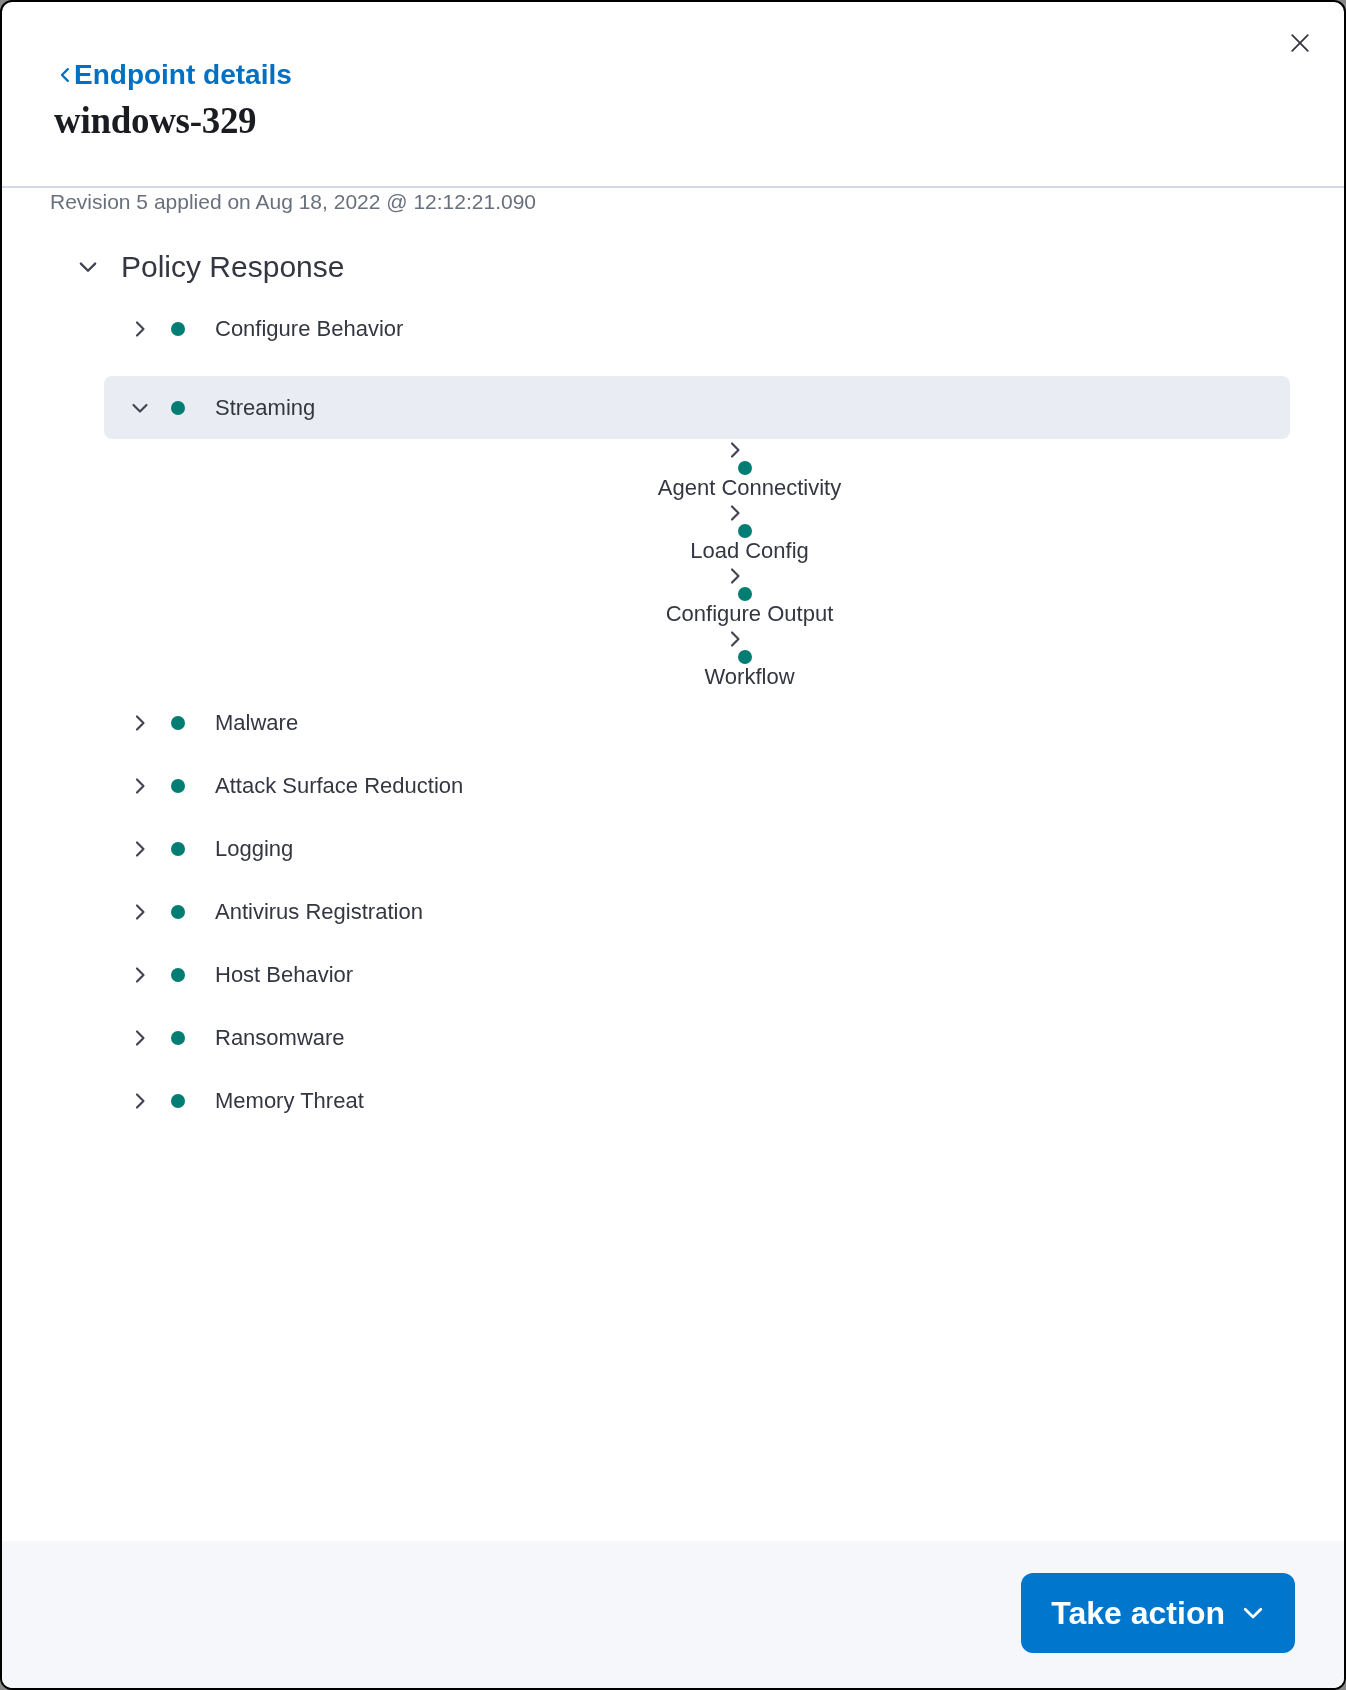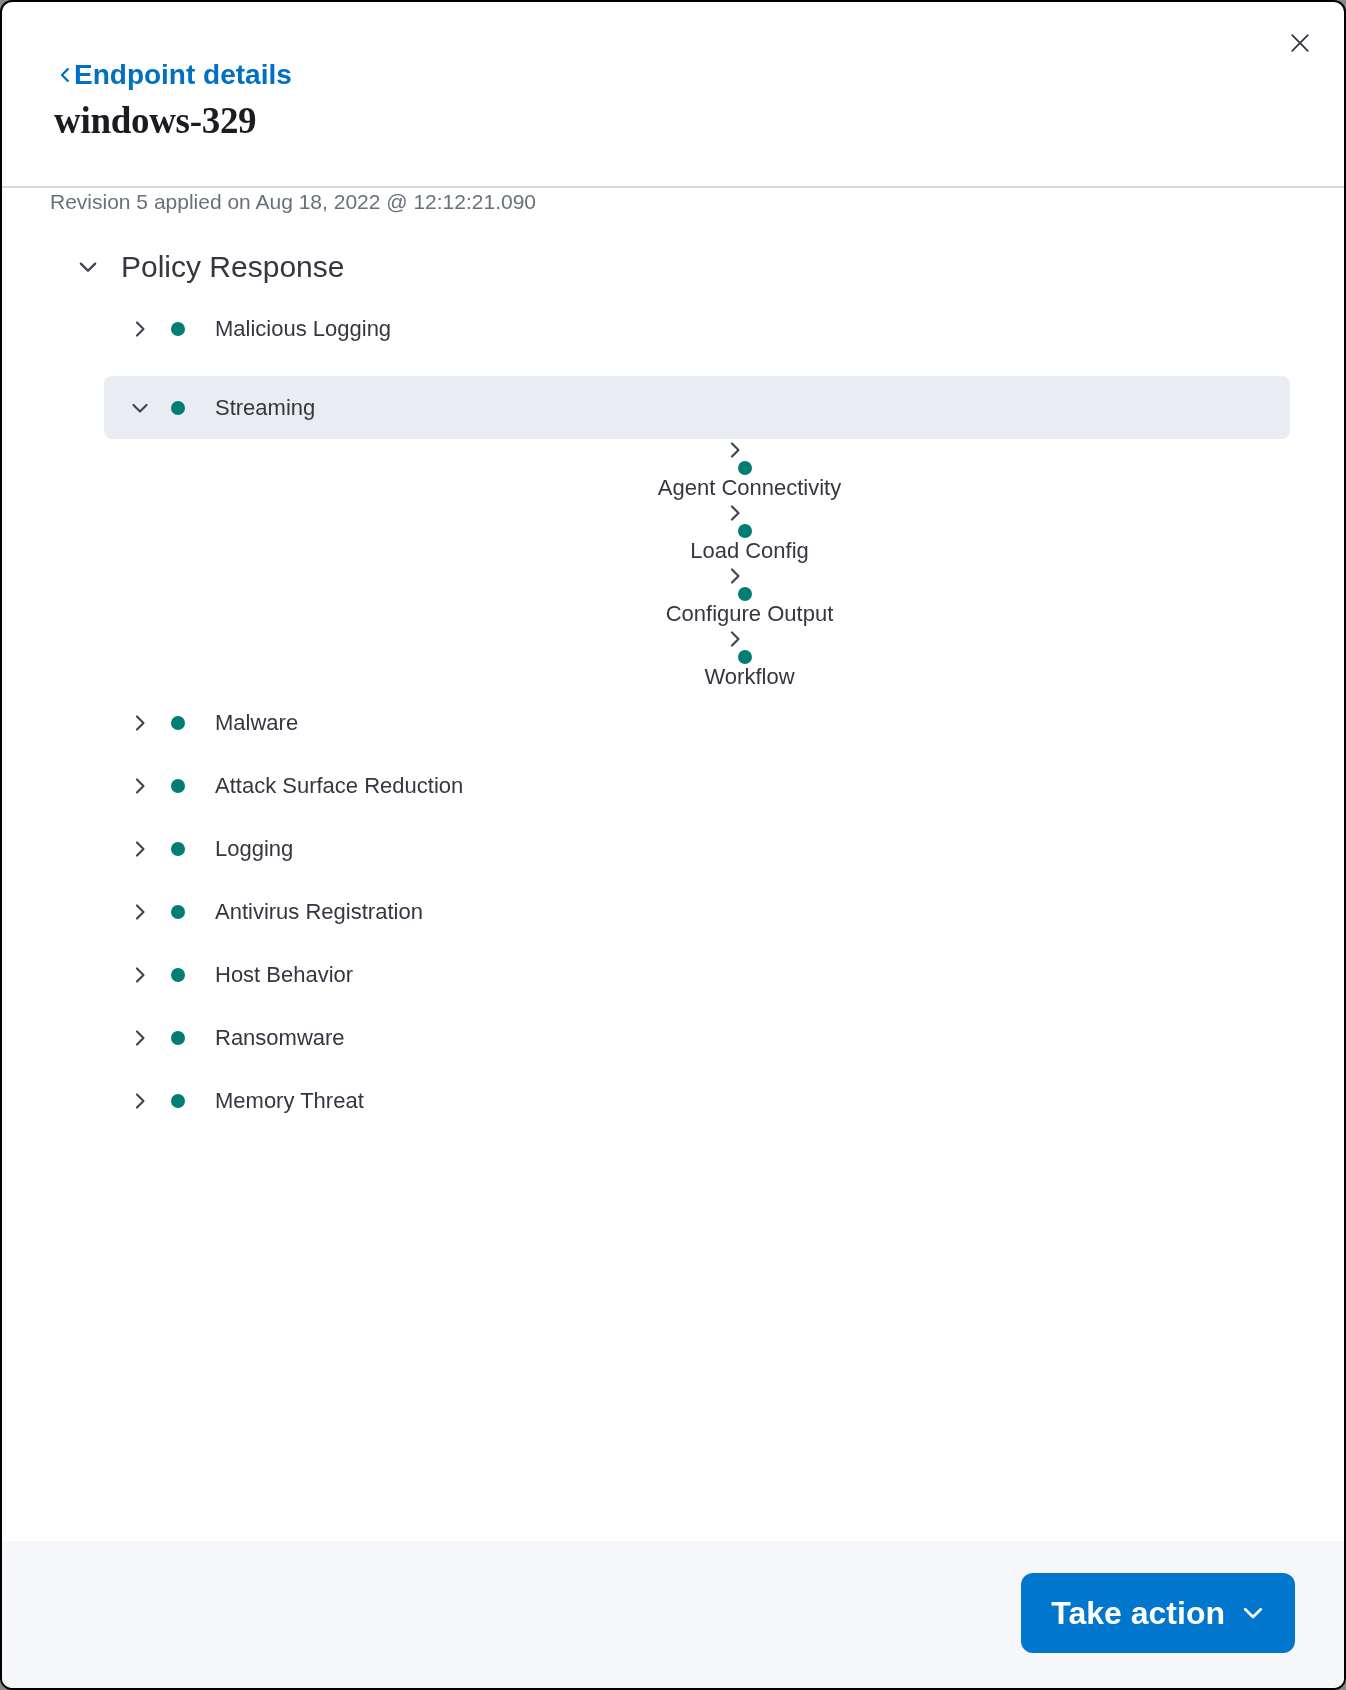--- a/index.html
+++ b/index.html
@@ -128,21 +128,21 @@
         <span class="root-label">Policy Response</span>
       </div>
       <div class="tree-rows" id="tree-rows">
           <div class="tree-row level-1">
             <span class="chev">
               <svg width="20" height="20" viewBox="0 0 16 16" fill="none" stroke="currentColor" stroke-width="1.7" stroke-linecap="round" stroke-linejoin="round">
                 <path d="M5.6 2.8 L10.8 8 L5.6 13.2"></path>
               </svg>
             </span>
             <span class="status-dot"></span>
-            <span class="row-label">Malicious Logging</span>
+            <span class="row-label">Configure Behavior</span>
           </div>
           <div class="tree-row level-1 selected">
             <span class="chev">
               <svg width="20" height="20" viewBox="0 0 16 16" fill="none" stroke="currentColor" stroke-width="1.7" stroke-linecap="round" stroke-linejoin="round">
                 <path d="M2.8 5.6 L8 10.8 L13.2 5.6"></path>
               </svg>
             </span>
             <span class="status-dot"></span>
             <span class="row-label">Streaming</span>
           </div>

